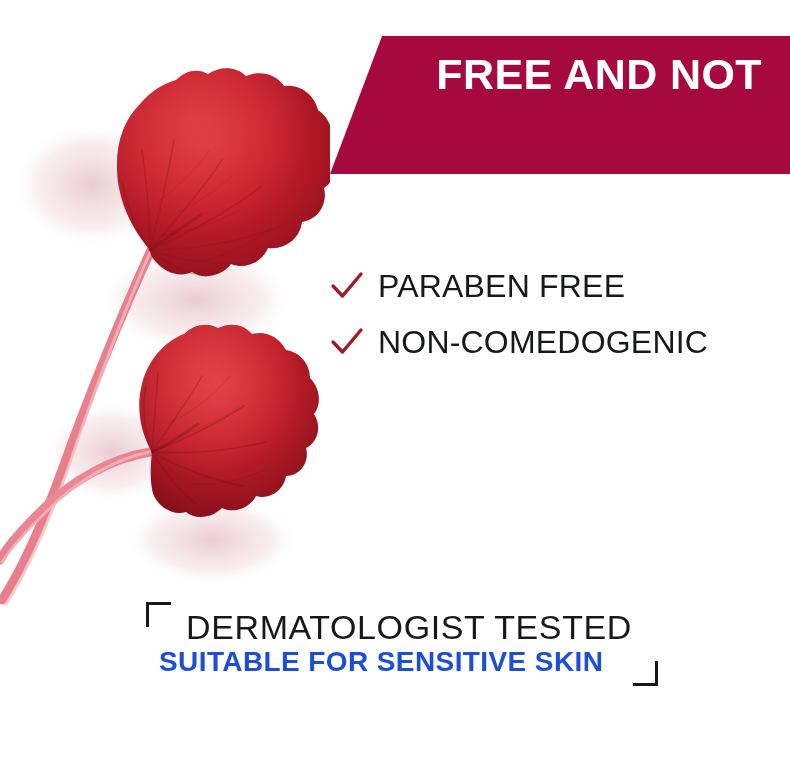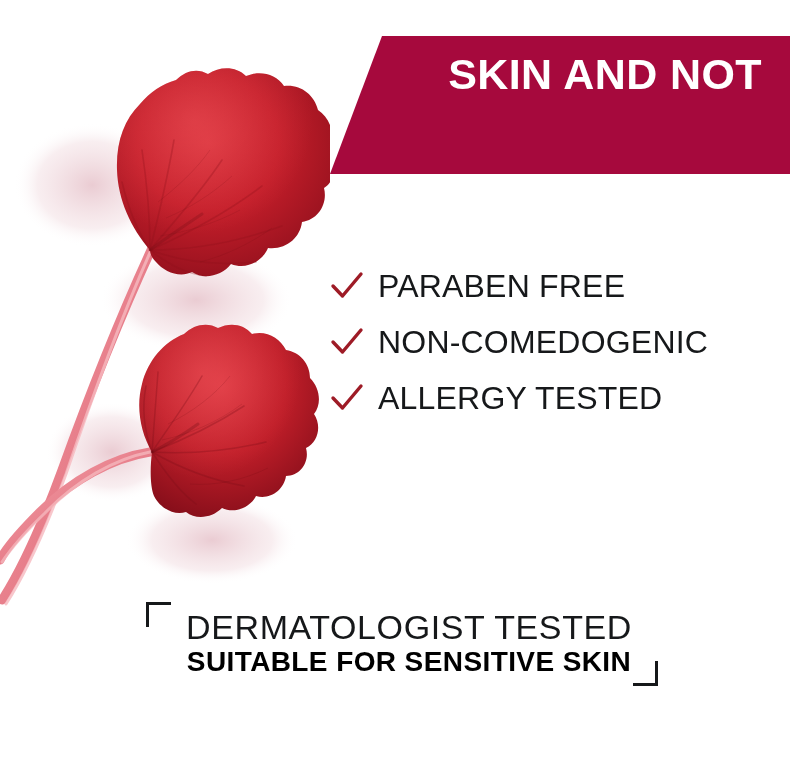--- a/index.html
+++ b/index.html
@@ -126,25 +126,25 @@
     font-weight: 500;
     letter-spacing: 0.6px;
     color: #16181a;
     white-space: nowrap;
   }
   .footer-line2 {
     position: absolute;
     left: 13px;
     top: 44px;
     width: 500px;
-    text-align: center;
+    text-align: left;
     font-size: 28px;
     font-weight: 700;
     letter-spacing: 0.4px;
-    color: #000000;
+    color: #1d4ed8;
     white-space: nowrap;
   }
 </style>
 </head>
 <body>
 
 <div id="canvas">
 
   <div id="botanical">
     <svg viewBox="0 0 330 620" xmlns="http://www.w3.org/2000/svg" aria-hidden="true">
@@ -298,46 +298,40 @@
         </g>
         <path d="M152,452 C168,444 184,434 198,424" stroke="#5E080F" stroke-opacity="0.25" stroke-width="3" fill="none" stroke-linecap="round"></path>
       </g>
     </svg>
   </div>
 
   <div class="banner">
     <svg class="banner-shape" viewBox="0 0 470 138" preserveAspectRatio="none" aria-hidden="true">
       <polygon points="62,0 470,0 470,138 10,138" fill="#A6093D"></polygon>
     </svg>
-    <div class="banner-text">SKIN AND NOT</div>
+    <div class="banner-text">FREE AND NOT</div>
   </div>
 
   <div class="claims">
 
     <div class="claim-row">
       <svg class="claim-check" viewBox="0 0 34 34" aria-hidden="true">
         <path d="M3 17 L12.5 27 L31 5" fill="none" stroke="#9E1B26" stroke-width="3.4" stroke-linecap="round" stroke-linejoin="round"></path>
       </svg>
       <span class="claim-label">PARABEN FREE</span>
     </div>
 
 
     <div class="claim-row">
       <svg class="claim-check" viewBox="0 0 34 34" aria-hidden="true">
         <path d="M3 17 L12.5 27 L31 5" fill="none" stroke="#9E1B26" stroke-width="3.4" stroke-linecap="round" stroke-linejoin="round"></path>
       </svg>
       <span class="claim-label">NON-COMEDOGENIC</span>
     </div>
 
-    <div class="claim-row">
-      <svg class="claim-check" viewBox="0 0 34 34" aria-hidden="true">
-        <path d="M3 17 L12.5 27 L31 5" fill="none" stroke="#9E1B26" stroke-width="3.4" stroke-linecap="round" stroke-linejoin="round"></path>
-      </svg>
-      <span class="claim-label">ALLERGY TESTED</span>
-    </div>
 
   </div>
 
   <div class="footer">
     <span class="bracket bracket-tl"></span>
     <span class="bracket bracket-br"></span>
     <div class="footer-line1">DERMATOLOGIST TESTED</div>
     <div class="footer-line2">SUITABLE FOR SENSITIVE SKIN</div>
   </div>
 

